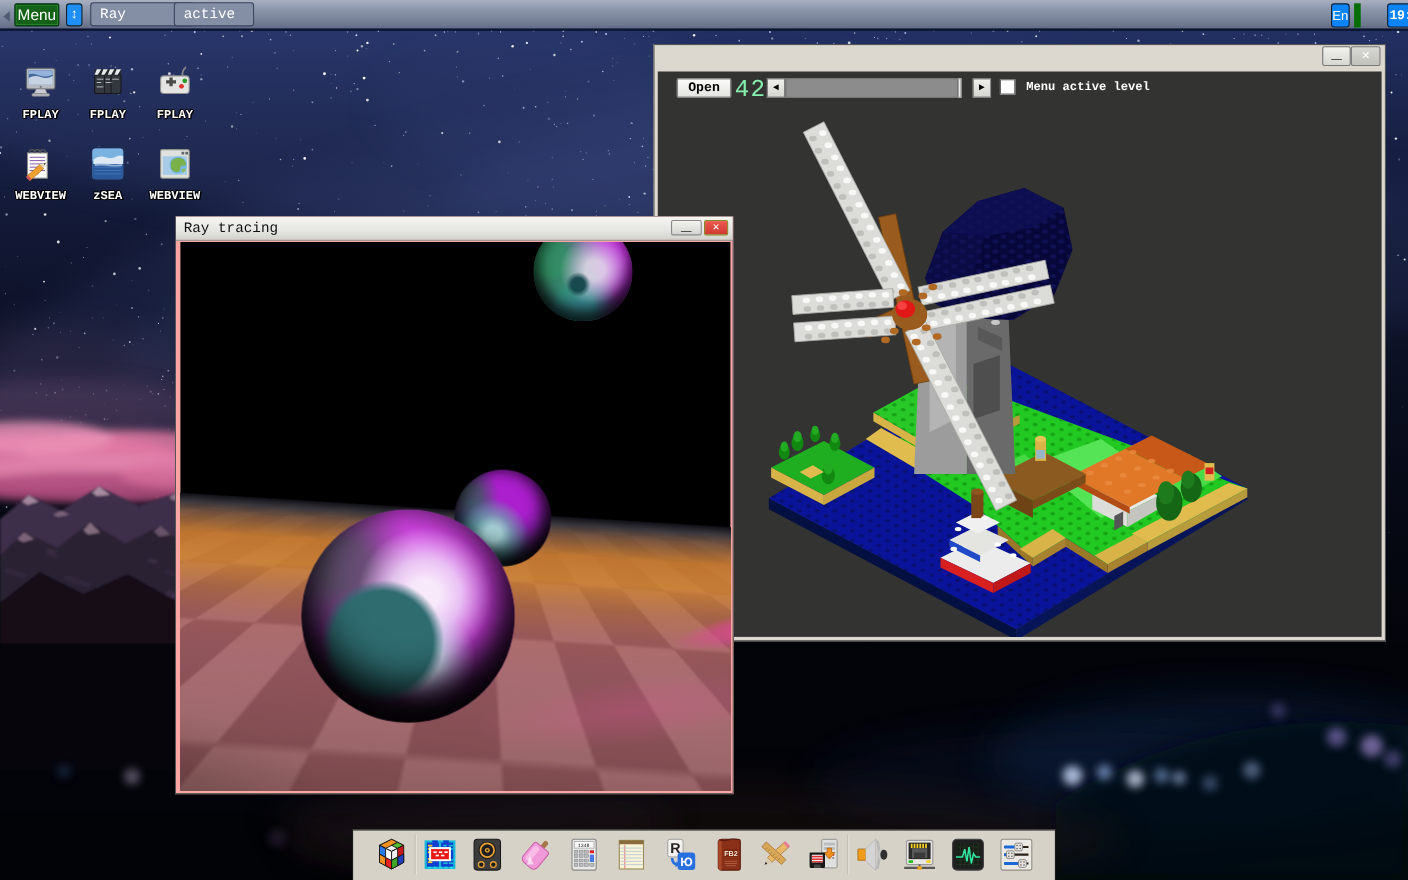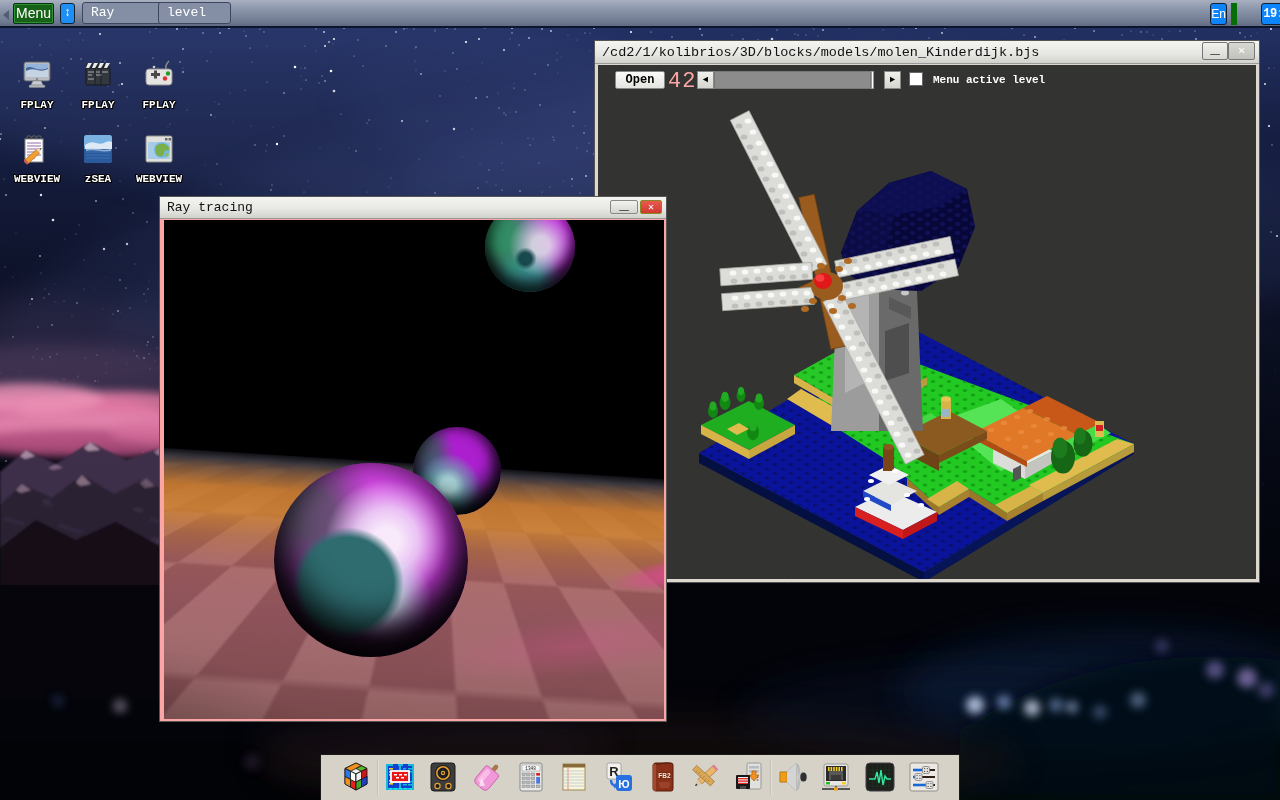--- a/index.html
+++ b/index.html
@@ -59,21 +59,21 @@
     text-align:center; }
   #wb-min { left:607px; width:26px; background:linear-gradient(180deg,#f2f2ee,#d8d8d2);
     color:#333; font-weight:bold; line-height:12px; }
   #wb-close { left:633px; width:27px; background:linear-gradient(180deg,#d8d8d4,#c2c2bc);
     color:#fff; font-weight:bold; font-size:12px; line-height:17px; }
   #wb-content { left:3px; top:24px; width:658px; height:514px; background:#333332; }
   #open-btn { left:17px; top:6px; width:50px; height:18px;
     background:linear-gradient(180deg,#fbfbf9,#e3e3df);
     border:1px solid #888; border-radius:2px; color:#000; font-size:12px;
     font-weight:bold; text-align:center; line-height:16px; }
-  #num42 { left:70px; top:4px; color:#fca5a5; font-size:22px; letter-spacing:1px; }
+  #num42 { left:70px; top:4px; color:#86efac; font-size:22px; letter-spacing:1px; }
   .sb-btn { top:6px; width:17px; height:18px; background:linear-gradient(180deg,#f0f0ec,#d6d6d0);
     border:1px solid #888; color:#000; font-size:9px; text-align:center; line-height:16px; }
   #sb-left { left:99px; }
   #sb-track { left:116px; top:6px; width:157px; height:18px; background:#8c8c8c;
     border:1px solid #777; }
   #sb-mark { left:273px; top:6px; width:3px; height:18px; background:#fff; border:1px solid #999;}
   #sb-right { left:286px; }
   #chkbox { left:311px; top:7px; width:14px; height:14px; background:#fff; border:1px solid #666; }
   #chklbl { left:335px; top:9px; color:#fff; font-size:11px; font-weight:bold; }
 
@@ -156,21 +156,21 @@
     background:linear-gradient(90deg,#b8b4aa,#efede8); }
 </style>
 </head>
 <body>
   <div id="desktop" class="abs"></div>
   <div id="taskbar" class="abs">
     <div id="tb-arrow" class="abs"></div>
     <div id="menu-btn" class="abs">Menu</div>
     <div id="updn-btn" class="abs">↕</div>
     <div class="task-btn abs" style="left:82px;width:95px;">Ray</div>
-    <div class="task-btn abs" style="left:158px;width:73px;">level</div>
+    <div class="task-btn abs" style="left:158px;width:73px;">active</div>
     <div id="en-btn" class="abs">En</div>
     <div id="green-bar" class="abs"></div>
     <div id="clock" class="abs">19:25</div>
   </div>
   <svg id="bgart" class="abs" style="left:0;top:0;z-index:1" width="1280" height="800" viewBox="0 0 1280 800">
     <defs>
       <filter id="b8" x="-50%" y="-50%" width="200%" height="200%">
         <feGaussianBlur stdDeviation="8"></feGaussianBlur>
       </filter>
       <filter id="b16" x="-50%" y="-50%" width="200%" height="200%">
@@ -1550,21 +1550,20 @@
 <rect x="5" y="9" width="22" height="17" fill="#a8cce8"></rect>
 <circle cx="19" cy="17" r="8" fill="#78b8e8"></circle>
 <path d="M13,13 Q16,10 20,10.5 Q25,11.5 26,15 Q26.5,18 24,17.5 Q21,17 21,20 Q21,23 18,23.5 Q14,23.5 12.5,20 Q11.5,16 13,13 Z" fill="#7ab04a"></path>
 <path d="M22,21 Q24,19.5 26,20.5 Q26,23 23.5,24 Q22,23 22,21 Z" fill="#8abc5a"></path>
         </svg></div>
       <div class="lbl">WEBVIEW</div>
     </div>
   </div>
 
   <div id="win-blocks" class="abs">
-    <div id="wb-title" class="abs">/cd2/1/kolibrios/3D/blocks/models/molen_Kinderdijk.bjs</div>
     <div id="wb-min" class="abs wbtn">_</div>
     <div id="wb-close" class="abs wbtn">✕</div>
     <div id="wb-content" class="abs">
       <div id="open-btn" class="abs">Open</div>
       <div id="num42" class="abs">42</div>
       <div id="sb-left" class="abs sb-btn">◄</div>
       <div id="sb-track" class="abs"></div>
       <div id="sb-mark" class="abs"></div>
       <div id="sb-right" class="abs sb-btn">►</div>
       <div id="chkbox" class="abs"></div>

